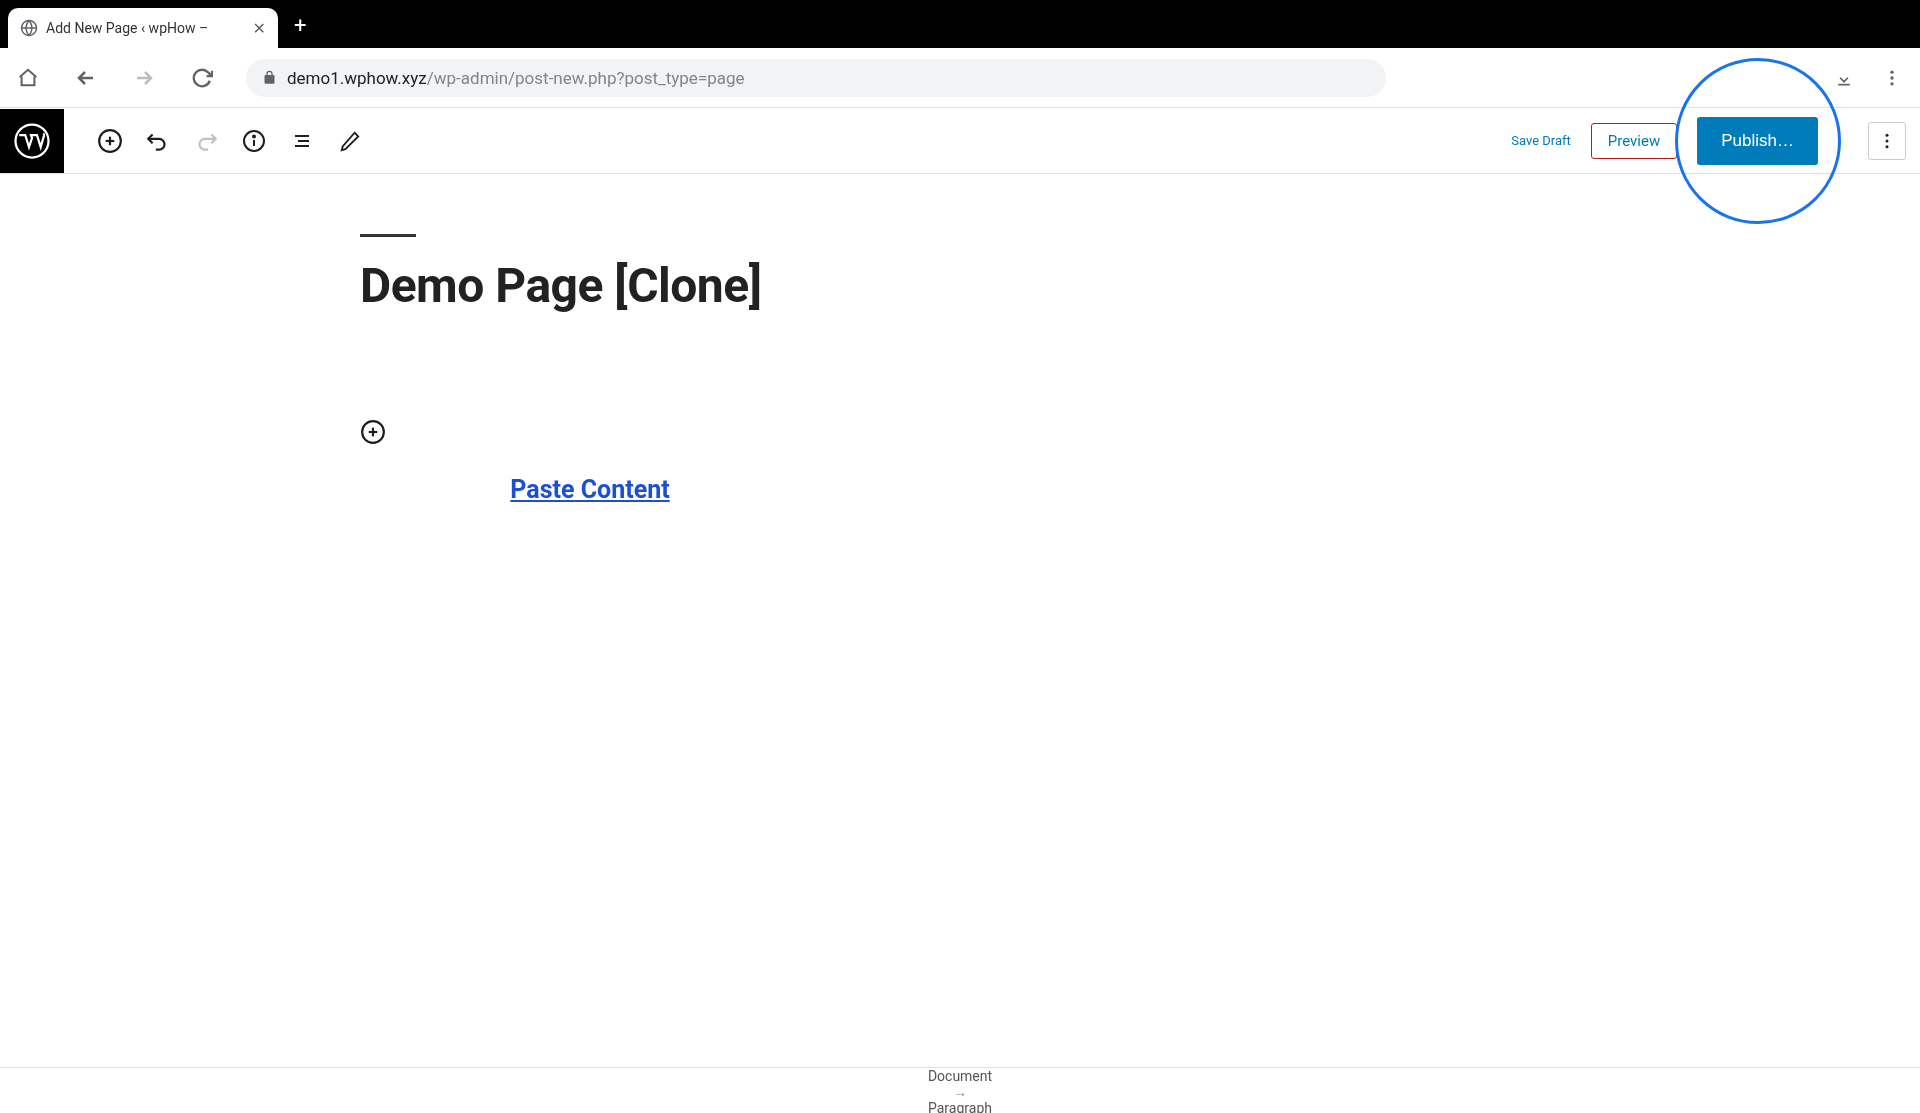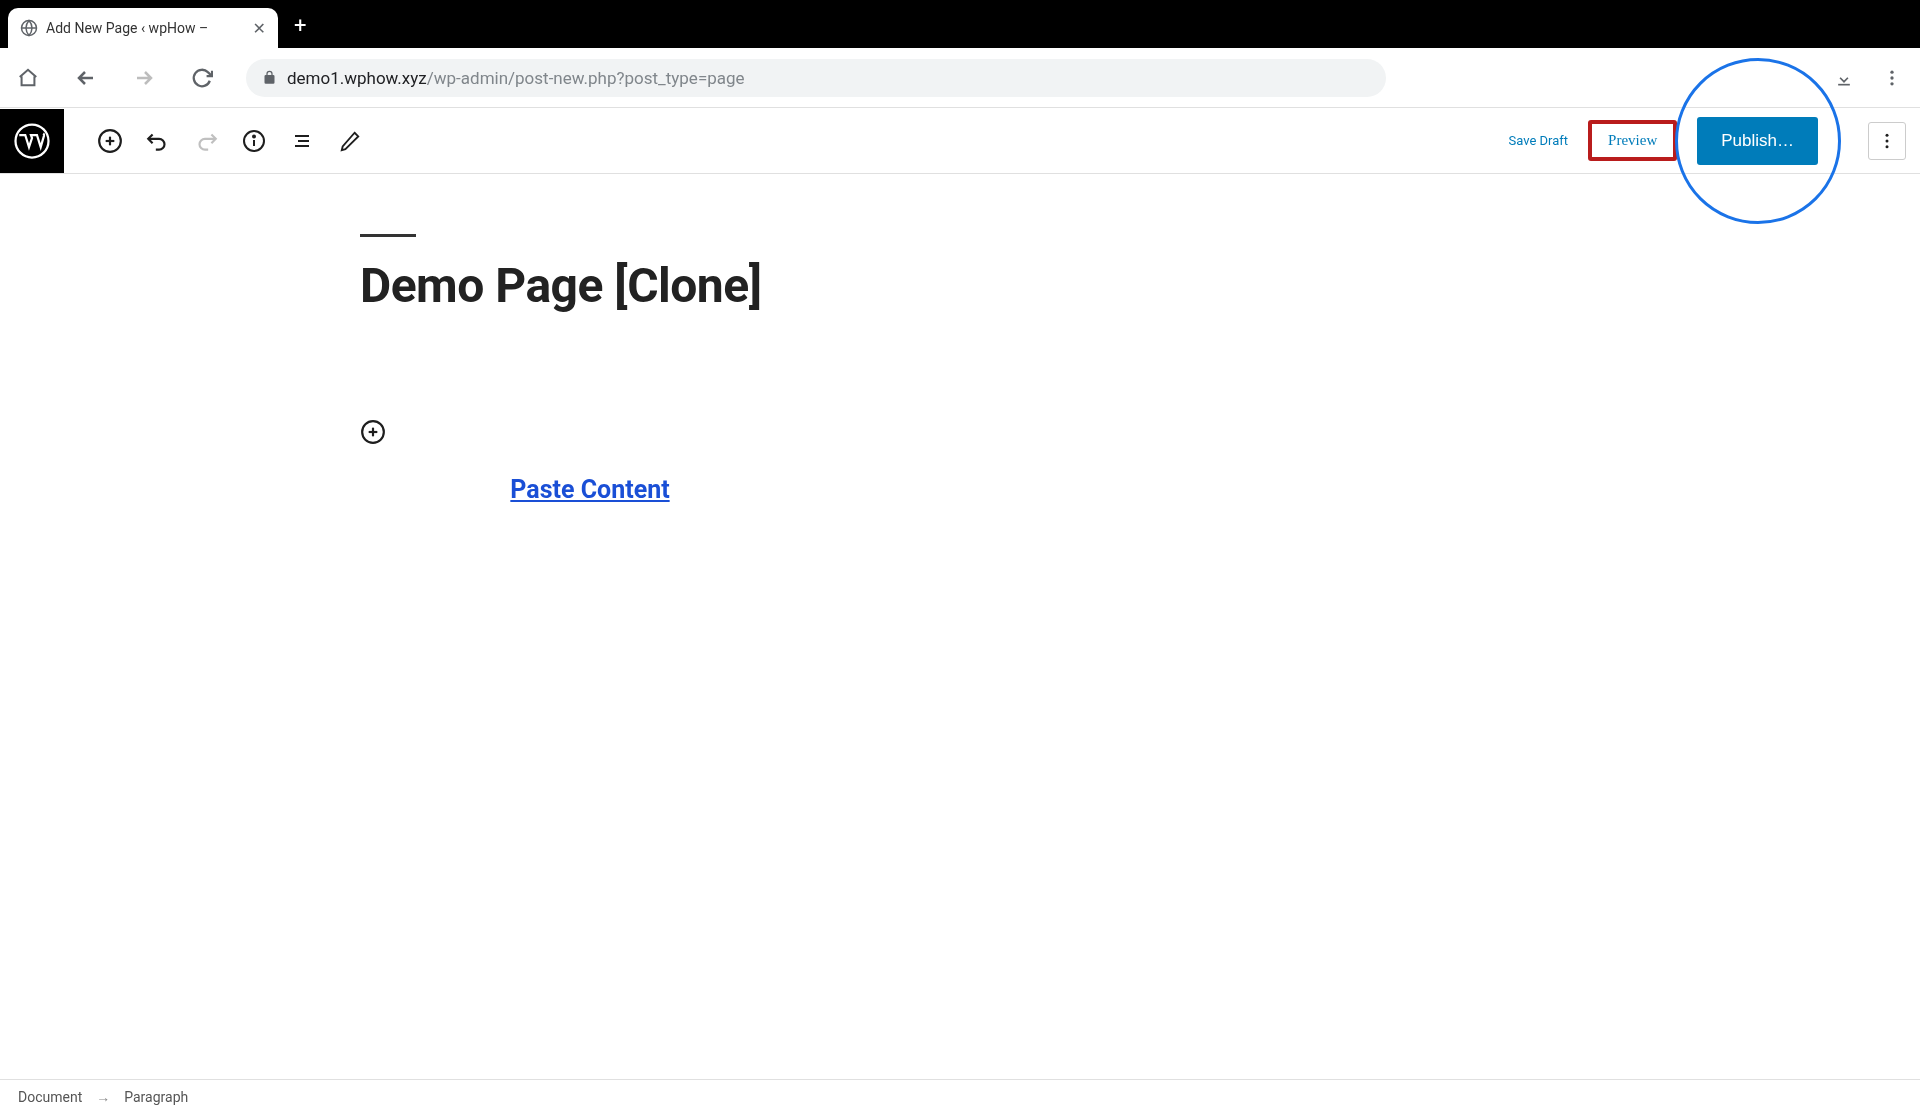--- a/index.html
+++ b/index.html
@@ -24,39 +24,39 @@
     .toolbar-right { display: flex; align-items: center; gap: 20px; margin-left: auto; }
     
     
     .wp-toolbar { height: 66px; background: #fff; border-bottom: 1px solid #e0e0e0; display: flex; align-items: center; }
     .wp-logo { width: 64px; height: 64px; background: #000; display: flex; align-items: center; justify-content: center; }
     .wp-tools { display: flex; align-items: center; gap: 12px; margin-left: 28px; }
     .wp-tool-btn { width: 36px; height: 36px; display: flex; align-items: center; justify-content: center; color: #1e1e1e; cursor: pointer; }
     .wp-tool-btn.disabled { color: #c0c0c0; }
     .wp-toolbar-right { margin-left: auto; display: flex; align-items: center; gap: 20px; padding-right: 14px; }
     .save-draft { color: #007cba; font-size: 13px; cursor: pointer; }
-    .preview-btn { color: #007cba; border: 4px solid #b91c1c; padding: 8px 16px; font-size: 15px; border-radius: 3px; cursor: pointer; font-family: Liberation Serif, serif; }
+    .preview-btn { color: #007cba; border: 1px solid #b91c1c; padding: 8px 16px; font-size: 15px; border-radius: 3px; cursor: pointer; }
     .publish-btn { background: #007cba; color: #fff; border: none; padding: 14px 24px; font-size: 17px; border-radius: 3px; cursor: pointer; position: relative; z-index: 2; }
     .more-btn { width: 38px; height: 38px; border: 1px solid #ccc; border-radius: 3px; display: flex; align-items: center; justify-content: center; cursor: pointer; }
     
     
     .publish-wrap { position: relative; }
     .highlight-circle { position: absolute; width: 166px; height: 166px; border: 3px solid #1a73e8; border-radius: 50%; top: 50%; left: 50%; transform: translate(-50%, -50%); pointer-events: none; z-index: 1; }
     
     
     .editor-content { padding: 60px 0 0 0; max-width: 720px; margin: 0 auto 0 360px; }
     .title-dash { width: 56px; height: 3px; background: #333; margin-bottom: 20px; }
     .page-title { font-size: 48px; font-weight: 700; color: #222; letter-spacing: -0.5px; margin-bottom: 105px; }
     .block-row { display: flex; align-items: center; justify-content: space-between; }
     .placeholder-text { font-size: 25px; color: #6c6c6c; font-family: Georgia, serif; }
     .add-block-btn { width: 26px; height: 26px; color: #1e1e1e; cursor: pointer; }
     .paste-content { color: #1a4fd6; font-size: 25px; font-weight: 700; margin-top: 30px; text-align: center; max-width: 460px; text-decoration: underline; }
     
     
-    .footer-breadcrumb { position: fixed; bottom: 0; left: 0; right: 0; height: 34px; background: #fff; border-top: 1px solid #e0e0e0; display: flex; align-items: center; padding: 0 18px; gap: 14px; font-size: 14px; color: #555; }
+    .footer-breadcrumb { position: fixed; bottom: 0; left: 0; right: 0; height: 46px; background: #fff; border-top: 1px solid #e0e0e0; display: flex; align-items: center; padding: 0 18px; gap: 0; font-size: 14px; color: #555; flex-direction: column; }
     .breadcrumb-arrow { color: #888; }
     
     svg { display: block; }
   </style>
 </head>
 <body>
 
 <div class="browser-top">
   <div class="tab">
     <span class="tab-favicon">

